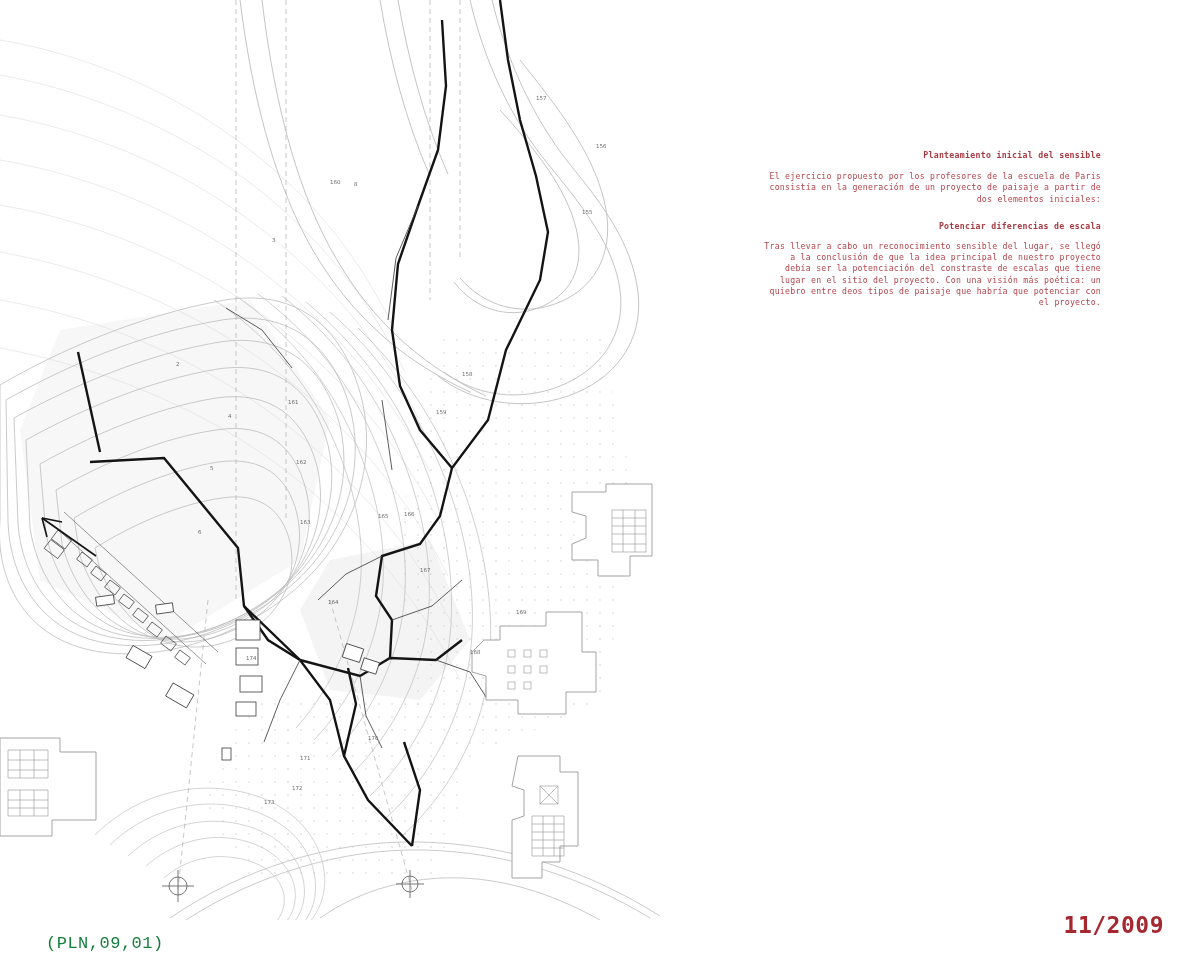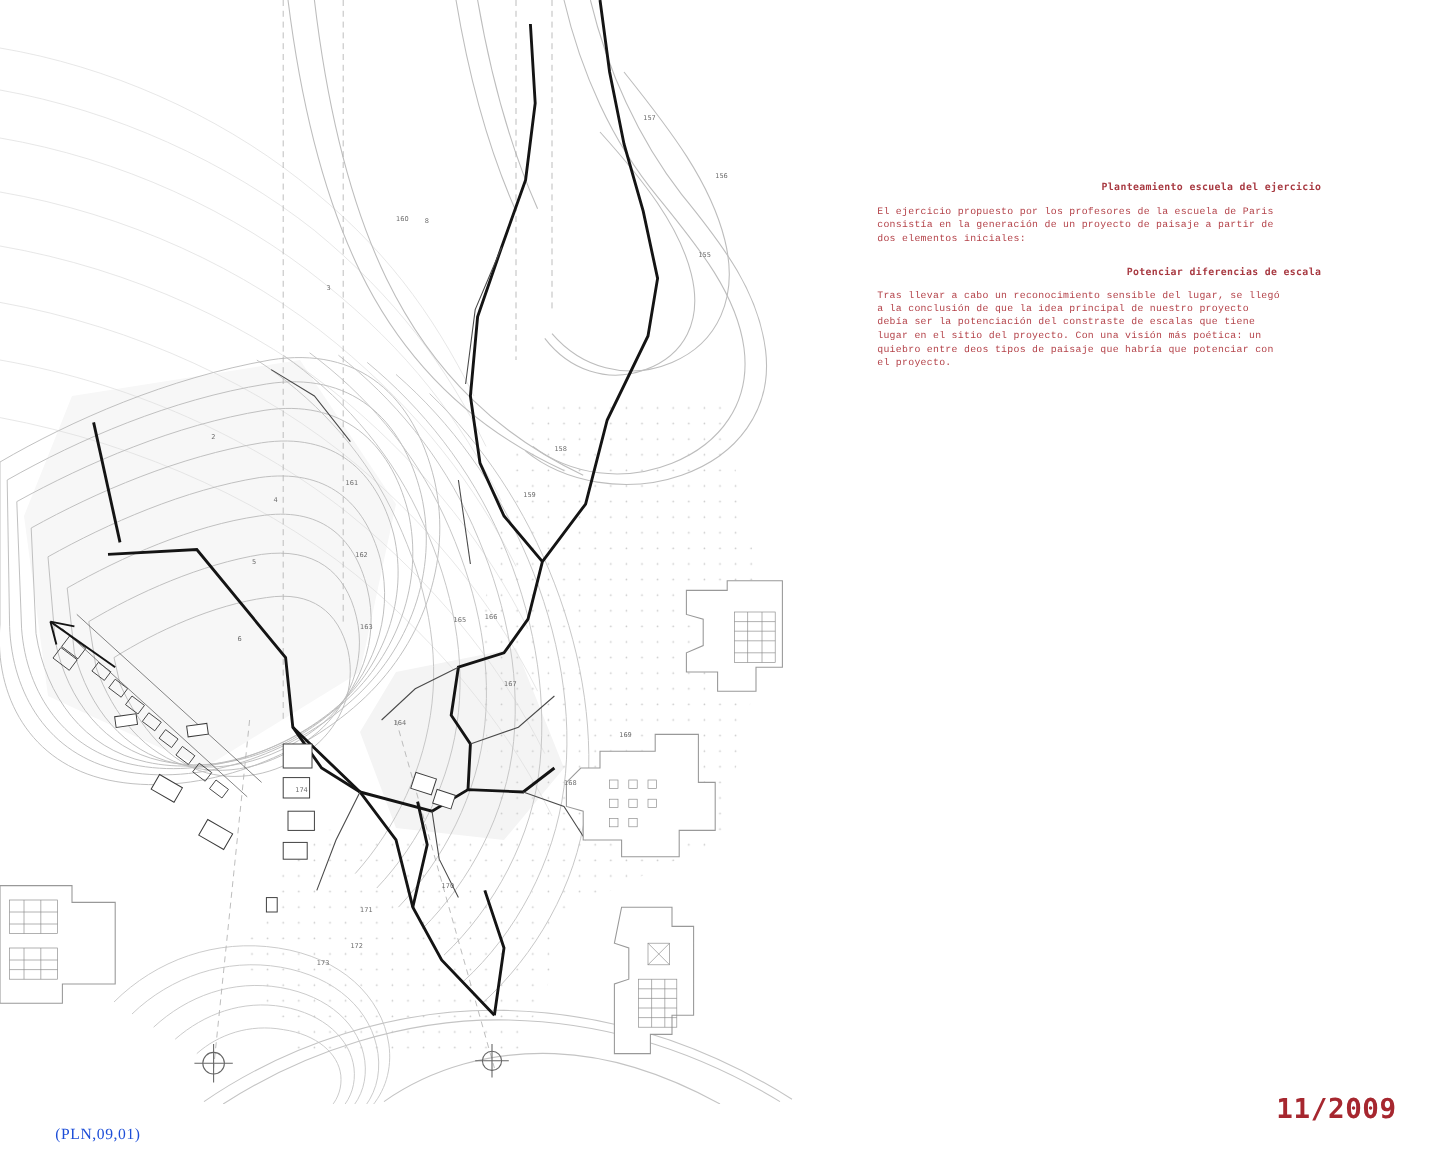--- a/index.html
+++ b/index.html
@@ -47,42 +47,41 @@
     margin: 0 0 10px 0;
     font-size: 8.2px;
     letter-spacing: 0.3px;
   }
   .heading.second {
     margin-top: 16px;
     margin-bottom: 9px;
   }
   .para {
     margin: 0 0 11px 0;
-    text-align: left;
+    text-align: right;
     white-space: pre-line;
-    font-family: Liberation Mono, monospace;
   }
   .list {
     margin: 0;
     padding: 0;
     list-style: none;
   }
   .list li {
     margin: 0;
     white-space: pre;
   }
 
   
   .code-label {
     position: absolute;
     left: 46px;
     bottom: 18px;
-    font-family: Liberation Serif, serif;
-    font-size: 13px;
-    color: #1d4ed8;
+    font-family: Liberation Mono, monospace;
+    font-size: 17px;
+    color: #15803d;
     letter-spacing: 0.5px;
   }
   .date-label {
     position: absolute;
     right: 36px;
     bottom: 33px;
     font-family: "DejaVu Sans Mono", "Liberation Mono", monospace;
     font-size: 23px;
     font-weight: bold;
     color: #a6272f;
@@ -332,21 +331,21 @@
         <text x="368" y="740">170</text>
         <text x="300" y="760">171</text>
         <text x="292" y="790">172</text>
         <text x="264" y="804">173</text>
         <text x="246" y="660">174</text>
       </g>
     </svg>
   </div>
 
   <div class="text-col">
-    <h2 class="heading">Planteamiento escuela del ejercicio</h2>
+    <h2 class="heading">Planteamiento inicial del sensible</h2>
     <p class="para">El ejercicio propuesto por los profesores de la escuela de Paris
 consistía en la generación de un proyecto de paisaje a partir de
 dos elementos iniciales:</p>
     <h2 class="heading second">Potenciar diferencias de escala</h2>
     <p class="para">Tras llevar a cabo un reconocimiento sensible del lugar, se llegó
 a la conclusión de que la idea principal de nuestro proyecto
 debía ser la potenciación del constraste de escalas que tiene
 lugar en el sitio del proyecto. Con una visión más poética: un
 quiebro entre deos tipos de paisaje que habría que potenciar con
 el proyecto.</p>

